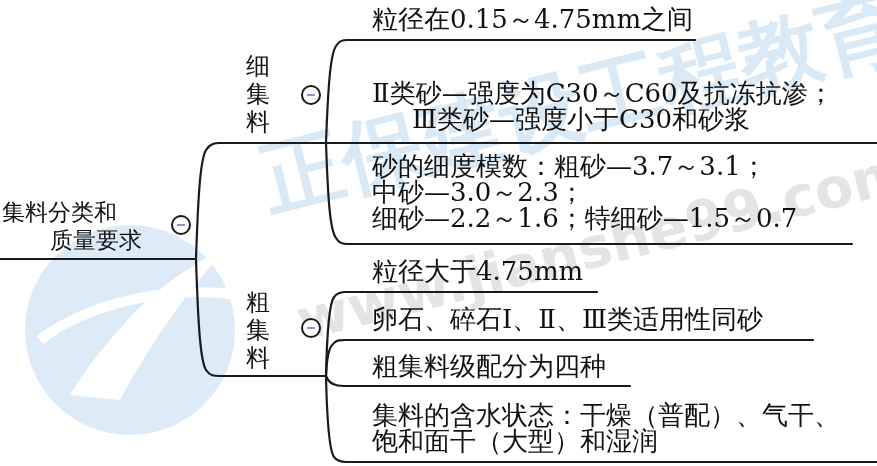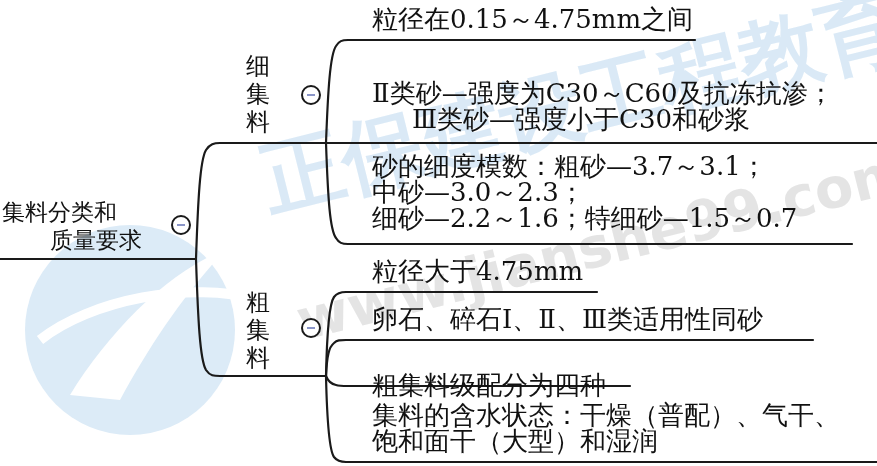--- a/index.html
+++ b/index.html
@@ -68,17 +68,17 @@
   <div class="txt" style="left:372px;top:180px;text-align:right;">中砂—3.0～2.3；</div>
   <div class="txt" style="left:372px;top:206px;">细砂—2.2～1.6；特细砂—1.5～0.7</div>
 
   <div class="vtxt" style="left:245px;top:288px;">粗集料</div>
   <div class="toggle" style="left:301px;top:318px;">
     <span class="bar"></span>
   </div>
 
   <div class="txt" style="left:372px;top:259px;">粒径大于4.75mm</div>
   <div class="txt" style="left:372px;top:307px;">卵石、碎石Ⅰ、Ⅱ、Ⅲ类适用性同砂</div>
-  <div class="txt" style="left:372px;top:373px;">粗集料级配分为四种</div>
+  <div class="txt" style="left:372px;top:354px;">粗集料级配分为四种</div>
   <div class="txt" style="left:372px;top:403px;">集料的含水状态：干燥（普配）、气干、</div>
   <div class="txt" style="left:372px;top:429px;">饱和面干（大型）和湿润</div>
 
 </div>
 
 </body></html>

